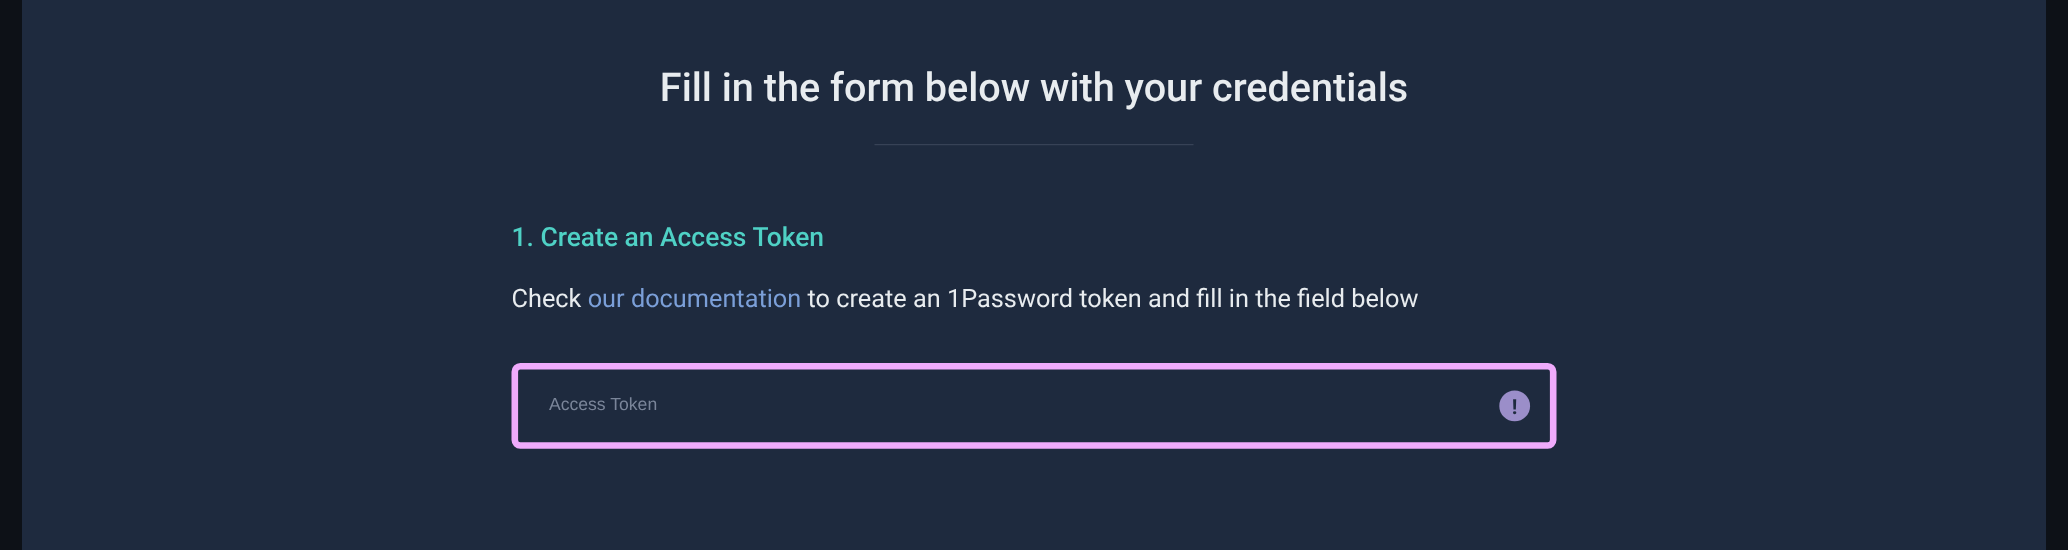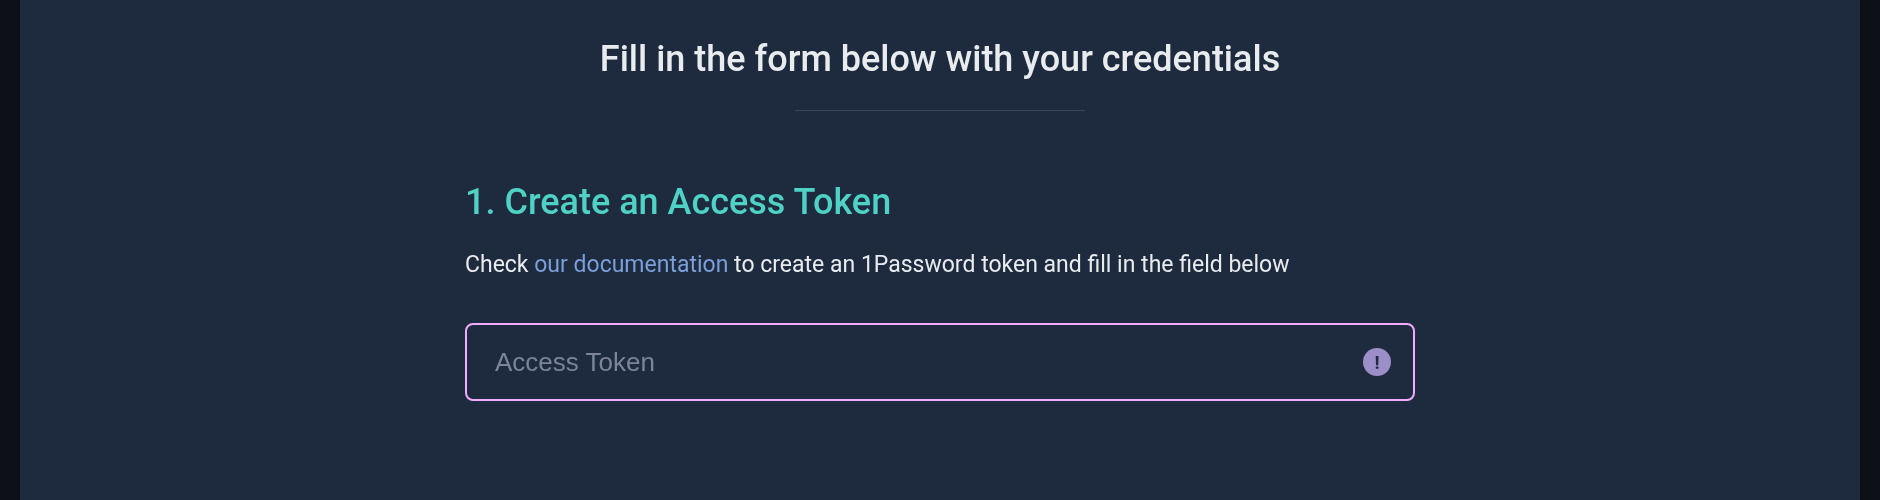--- a/index.html
+++ b/index.html
@@ -13,21 +13,21 @@
       height: 500px;
       background-color: #0d1117;
       font-family: -apple-system, BlinkMacSystemFont, 'Segoe UI', Roboto, Helvetica, Arial, sans-serif;
       overflow: hidden;
     }
     
     .panel {
       background-color: #1e2a3e;
       margin: 0 20px;
       height: 100%;
-      padding-top: 38px;
+      padding-top: 59px;
     }
     
     .page-title {
       color: #e8ecef;
       font-size: 36px;
       font-weight: 500;
       text-align: center;
       margin-bottom: 30px;
     }
     
@@ -39,21 +39,21 @@
     }
     
     .content {
       max-width: 970px;
       margin: 0 auto;
       padding: 0 10px;
     }
     
     .step-title {
       color: #4fd1c5;
-      font-size: 36px;
+      font-size: 24px;
       font-weight: 500;
       margin-bottom: 28px;
     }
     
     .description {
       color: #e8ecef;
       font-size: 23px;
       font-weight: 400;
       margin-bottom: 45px;
     }
@@ -66,25 +66,25 @@
     
     .input-wrapper {
       position: relative;
       width: 100%;
     }
     
     .token-input {
       width: 100%;
       height: 78px;
       background-color: transparent;
-      border: 2px solid #f0abfc;
+      border: 6px solid #f0abfc;
       border-radius: 8px;
       padding: 0 60px 0 28px;
       color: #e8ecef;
-      font-size: 26px;
+      font-size: 16px;
       outline: none;
     }
     
     .token-input::placeholder {
       color: #7a8599;
     }
     
     .alert-icon {
       position: absolute;
       right: 24px;

